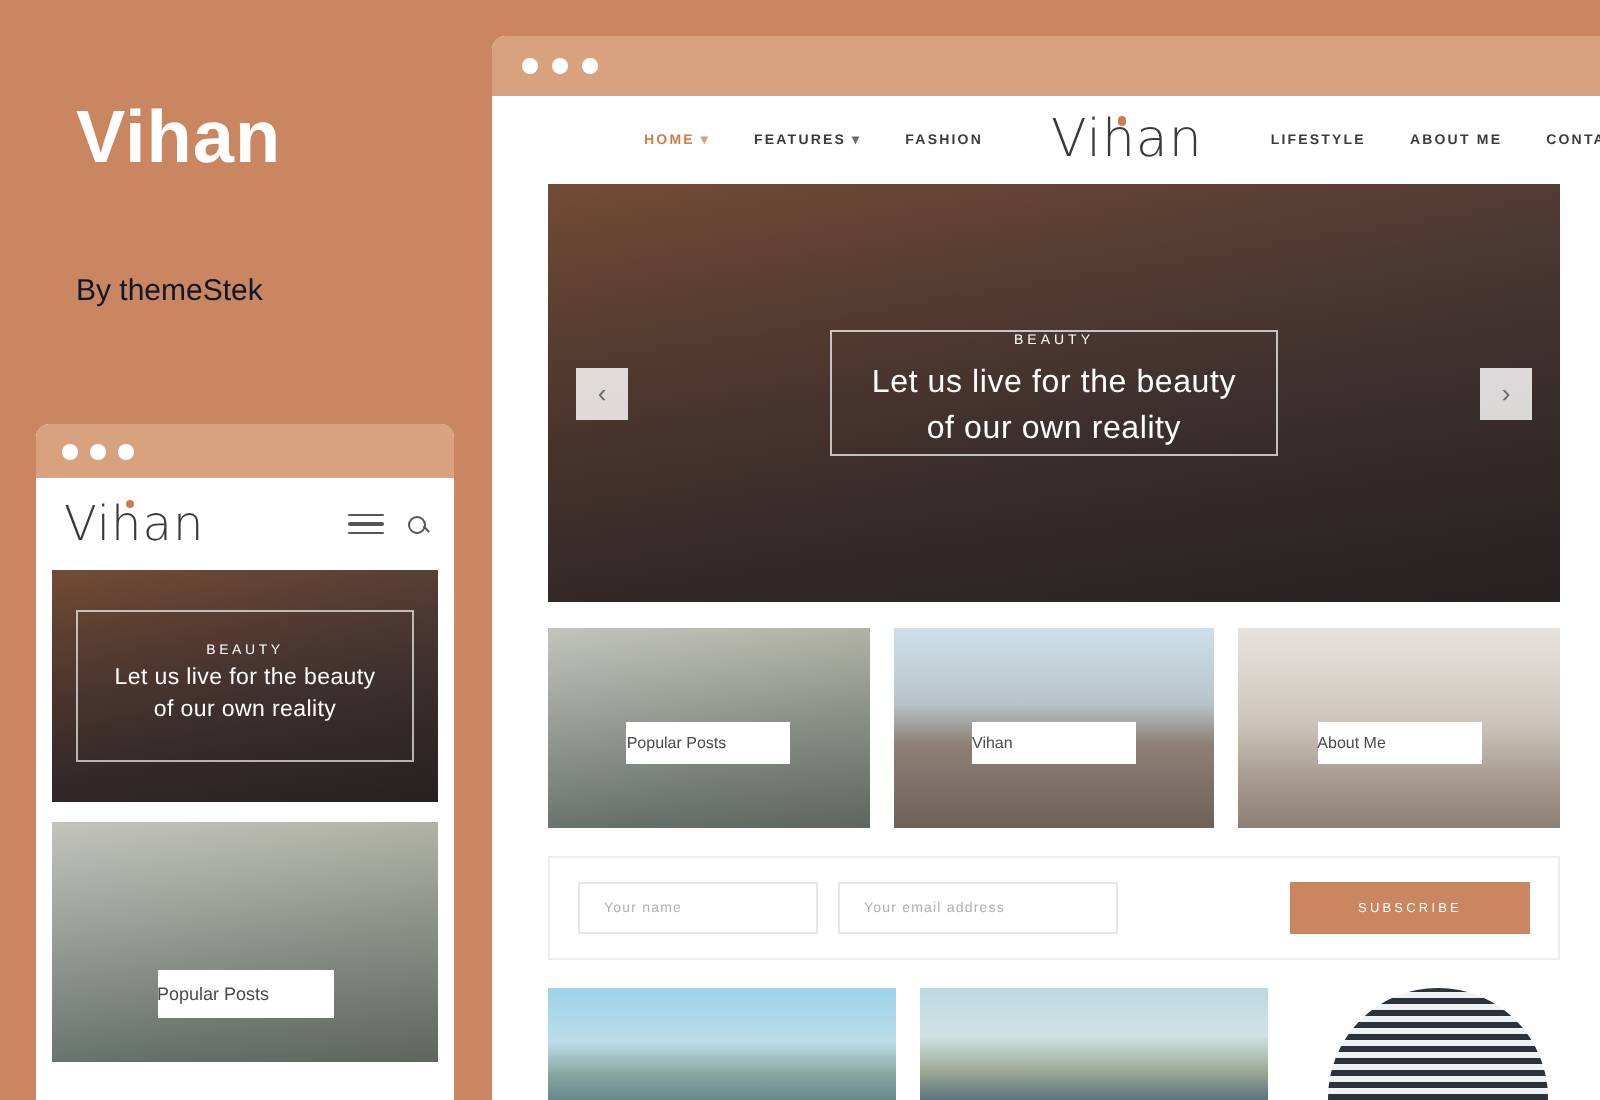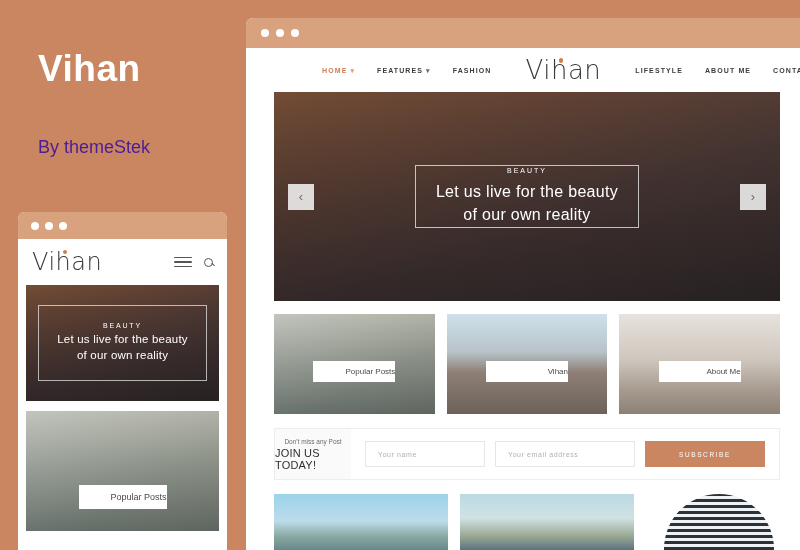--- a/index.html
+++ b/index.html
@@ -15,21 +15,21 @@
   #promo-title {
     position: absolute; left: 38px; top: 48px;
     font-size: 37px; font-weight: bold; color: #ffffff; letter-spacing: 0.5px;
   }
   #promo-sub {
     position: absolute; left: 38px; top: 96px;
     font-size: 25px; font-weight: 300; color: #ffffff;
   }
   #promo-by {
     position: absolute; left: 38px; top: 137px;
-    font-size: 18px; color: #4c1d95;
+    font-size: 15px; color: #0f172a;
   }
 
   
   .mock { background: #ffffff; overflow: hidden; position: absolute; }
   .mock-bar { background: #d9a27f; display: flex; align-items: center; }
   .dot { border-radius: 50%; background: #ffffff; }
 
   
   #mobile {
     left: 18px; top: 212px; width: 209px; height: 338px;
@@ -101,21 +101,21 @@
     display: flex; flex-direction: column; align-items: center; justify-content: center;
   }
   #m-hero .cat { color: #fff; font-size: 7px; letter-spacing: 1.8px; margin-bottom: 3px; }
   #m-hero .ttl {
     color: #fff; font-size: 11.5px; font-weight: 300; text-align: center;
     line-height: 1.35; letter-spacing: .2px;
   }
   #m-card { height: 120px; margin: 10px 8px 0; }
   .card-label {
     position: absolute; left: 50%; transform: translateX(-50%);
-    background: #fff; color: #4a4a4a; text-align: right;
+    background: #fff; color: #4a4a4a; text-align: left;
   }
   #m-card .card-label {
     bottom: 22px; width: 88px; padding: 7px 0; font-size: 9px;
   }
 
   
   #desktop {
     left: 246px; top: 18px; width: 562px; height: 532px;
     border-radius: 7px 0 0 0;
   }
@@ -303,24 +303,20 @@
     </div>
     <div class="photo ph-city">
       <div class="card-label">Vihan</div>
     </div>
     <div class="photo ph-fog">
       <div class="card-label">About Me</div>
     </div>
   </div>
 
   <div id="d-news">
-    <div id="news-left">
-      <div class="small">Don't miss any Post</div>
-      <div class="big">JOIN US TODAY!</div>
-    </div>
     <div id="news-right">
       <div id="nf-name" class="nfield">Your name</div>
       <div id="nf-mail" class="nfield">Your email address</div>
       <div id="n-btn">SUBSCRIBE</div>
     </div>
   </div>
 
   <div id="d-bottom">
     <div class="photo ph-sea1"></div>
     <div class="photo ph-sea2"></div>

